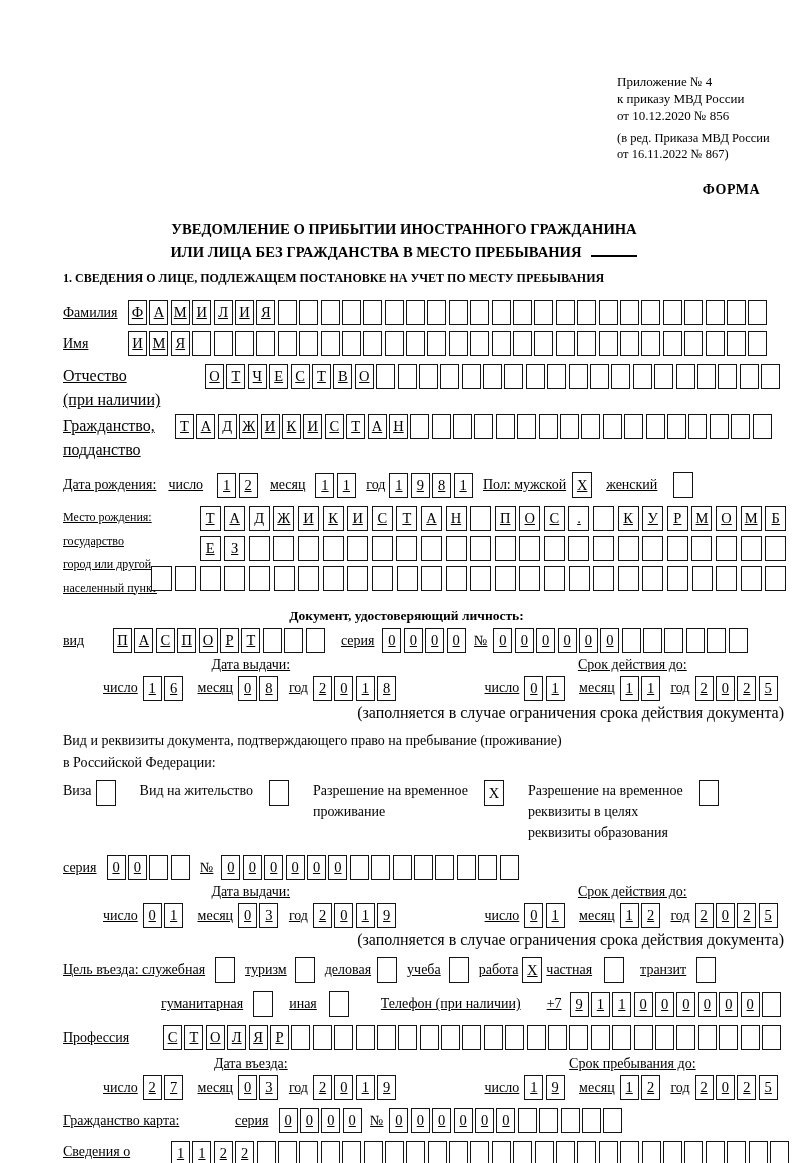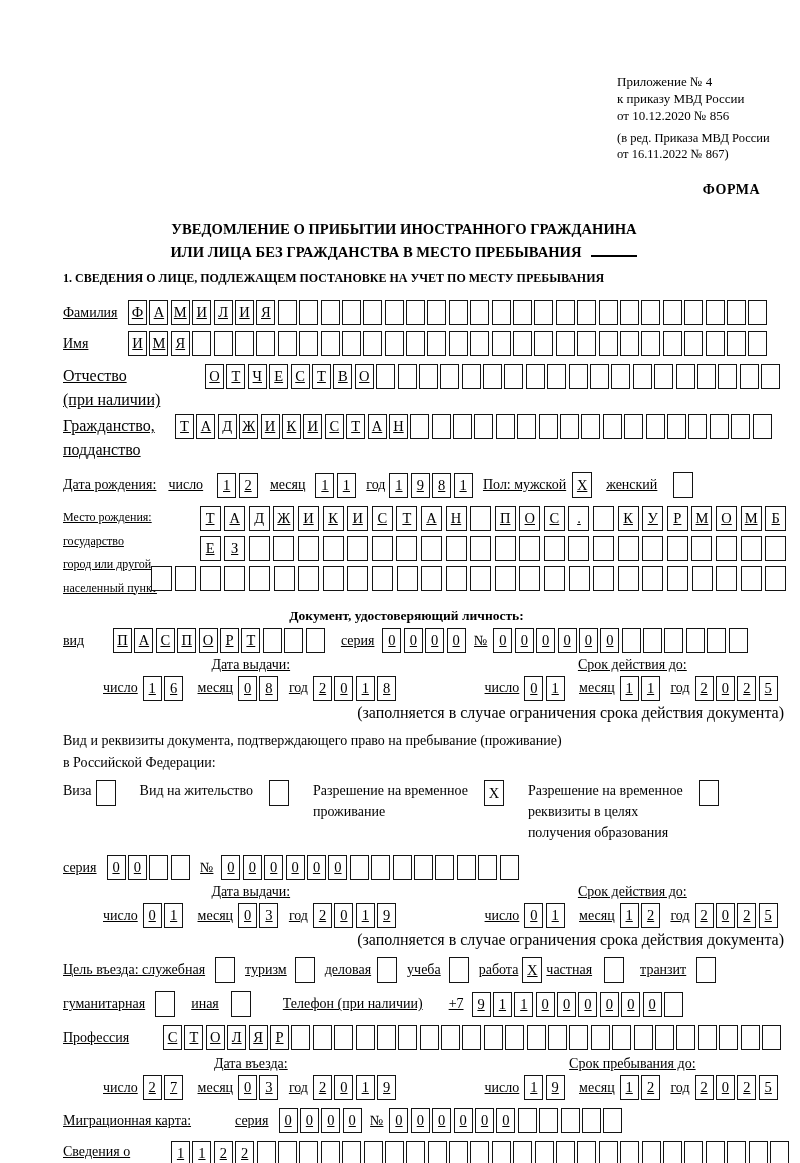--- a/index.html
+++ b/index.html
@@ -432,21 +432,21 @@
       <span class="optc">
         <div>Разрешение на временное</div>
         <div>проживание</div>
       </span>
       <span class="cb g16">X</span>
     </div>
     <div class="opt g24">
       <span class="optc">
         <div>Разрешение на временное</div>
         <div>реквизиты в целях</div>
-        <div>получения образования</div>
+        <div>реквизиты образования</div>
       </span>
       <span class="cb g16"></span>
     </div>
   </div>
 
   <div class="row" style="margin-top:12px">
     <span class="lbl" style="margin-right:10px">серия</span>
     <span class="boxes">
         <span class="cell">0</span>
         <span class="cell">0</span>
@@ -530,21 +530,21 @@
     <span class="inl g10" style="padding-top:0">учеба</span>
     <span class="cb" style="margin-left:8px"></span>
     <span class="inl g10" style="padding-top:0">работа</span>
     <span class="cb" style="margin-left:4px">X</span>
     <span class="inl" style="padding-top:0;margin-left:4px">частная</span>
     <span class="cb" style="margin-left:12px"></span>
     <span class="inl g10" style="padding-top:0;margin-left:16px">транзит</span>
     <span class="cb" style="margin-left:10px"></span>
   </div>
 
-  <div class="row" style="margin-top:8px;align-items:center;">
+  <div class="row" style="margin-top:8px;align-items:center;margin-left:98px">
     <span class="inl" style="padding-top:0">гуманитарная</span>
     <span class="cb" style="margin-left:10px"></span>
     <span class="inl" style="padding-top:0;margin-left:16px">иная</span>
     <span class="cb" style="margin-left:12px"></span>
     <span class="inl" style="padding-top:0;margin-left:32px">Телефон (при наличии)</span>
     <span class="inl" style="padding-top:0;margin-left:26px;margin-right:8px">+7</span>
     <span class="boxes">
         <span class="cell">9</span>
         <span class="cell">1</span>
         <span class="cell">1</span>
@@ -634,21 +634,21 @@
             <span class="cell">2</span>
             <span class="cell">0</span>
             <span class="cell">2</span>
             <span class="cell">5</span>
           </span>
       </div>
     </div>
   </div>
 
   <div class="row" style="margin-top:8px;align-items:center">
-    <span class="inl w170" style="padding-top:0">Миграционная карта:</span>
+    <span class="inl w170" style="padding-top:0">Гражданство карта:</span>
     <span class="inl" style="padding-top:0;margin-right:10px">серия</span>
     <span class="boxes">
         <span class="cell">0</span>
         <span class="cell">0</span>
         <span class="cell">0</span>
         <span class="cell">0</span>
       </span>
     <span class="inl" style="padding-top:0;margin-left:6px;margin-right:6px">№</span>
     <span class="boxes">
         <span class="cell">0</span>

